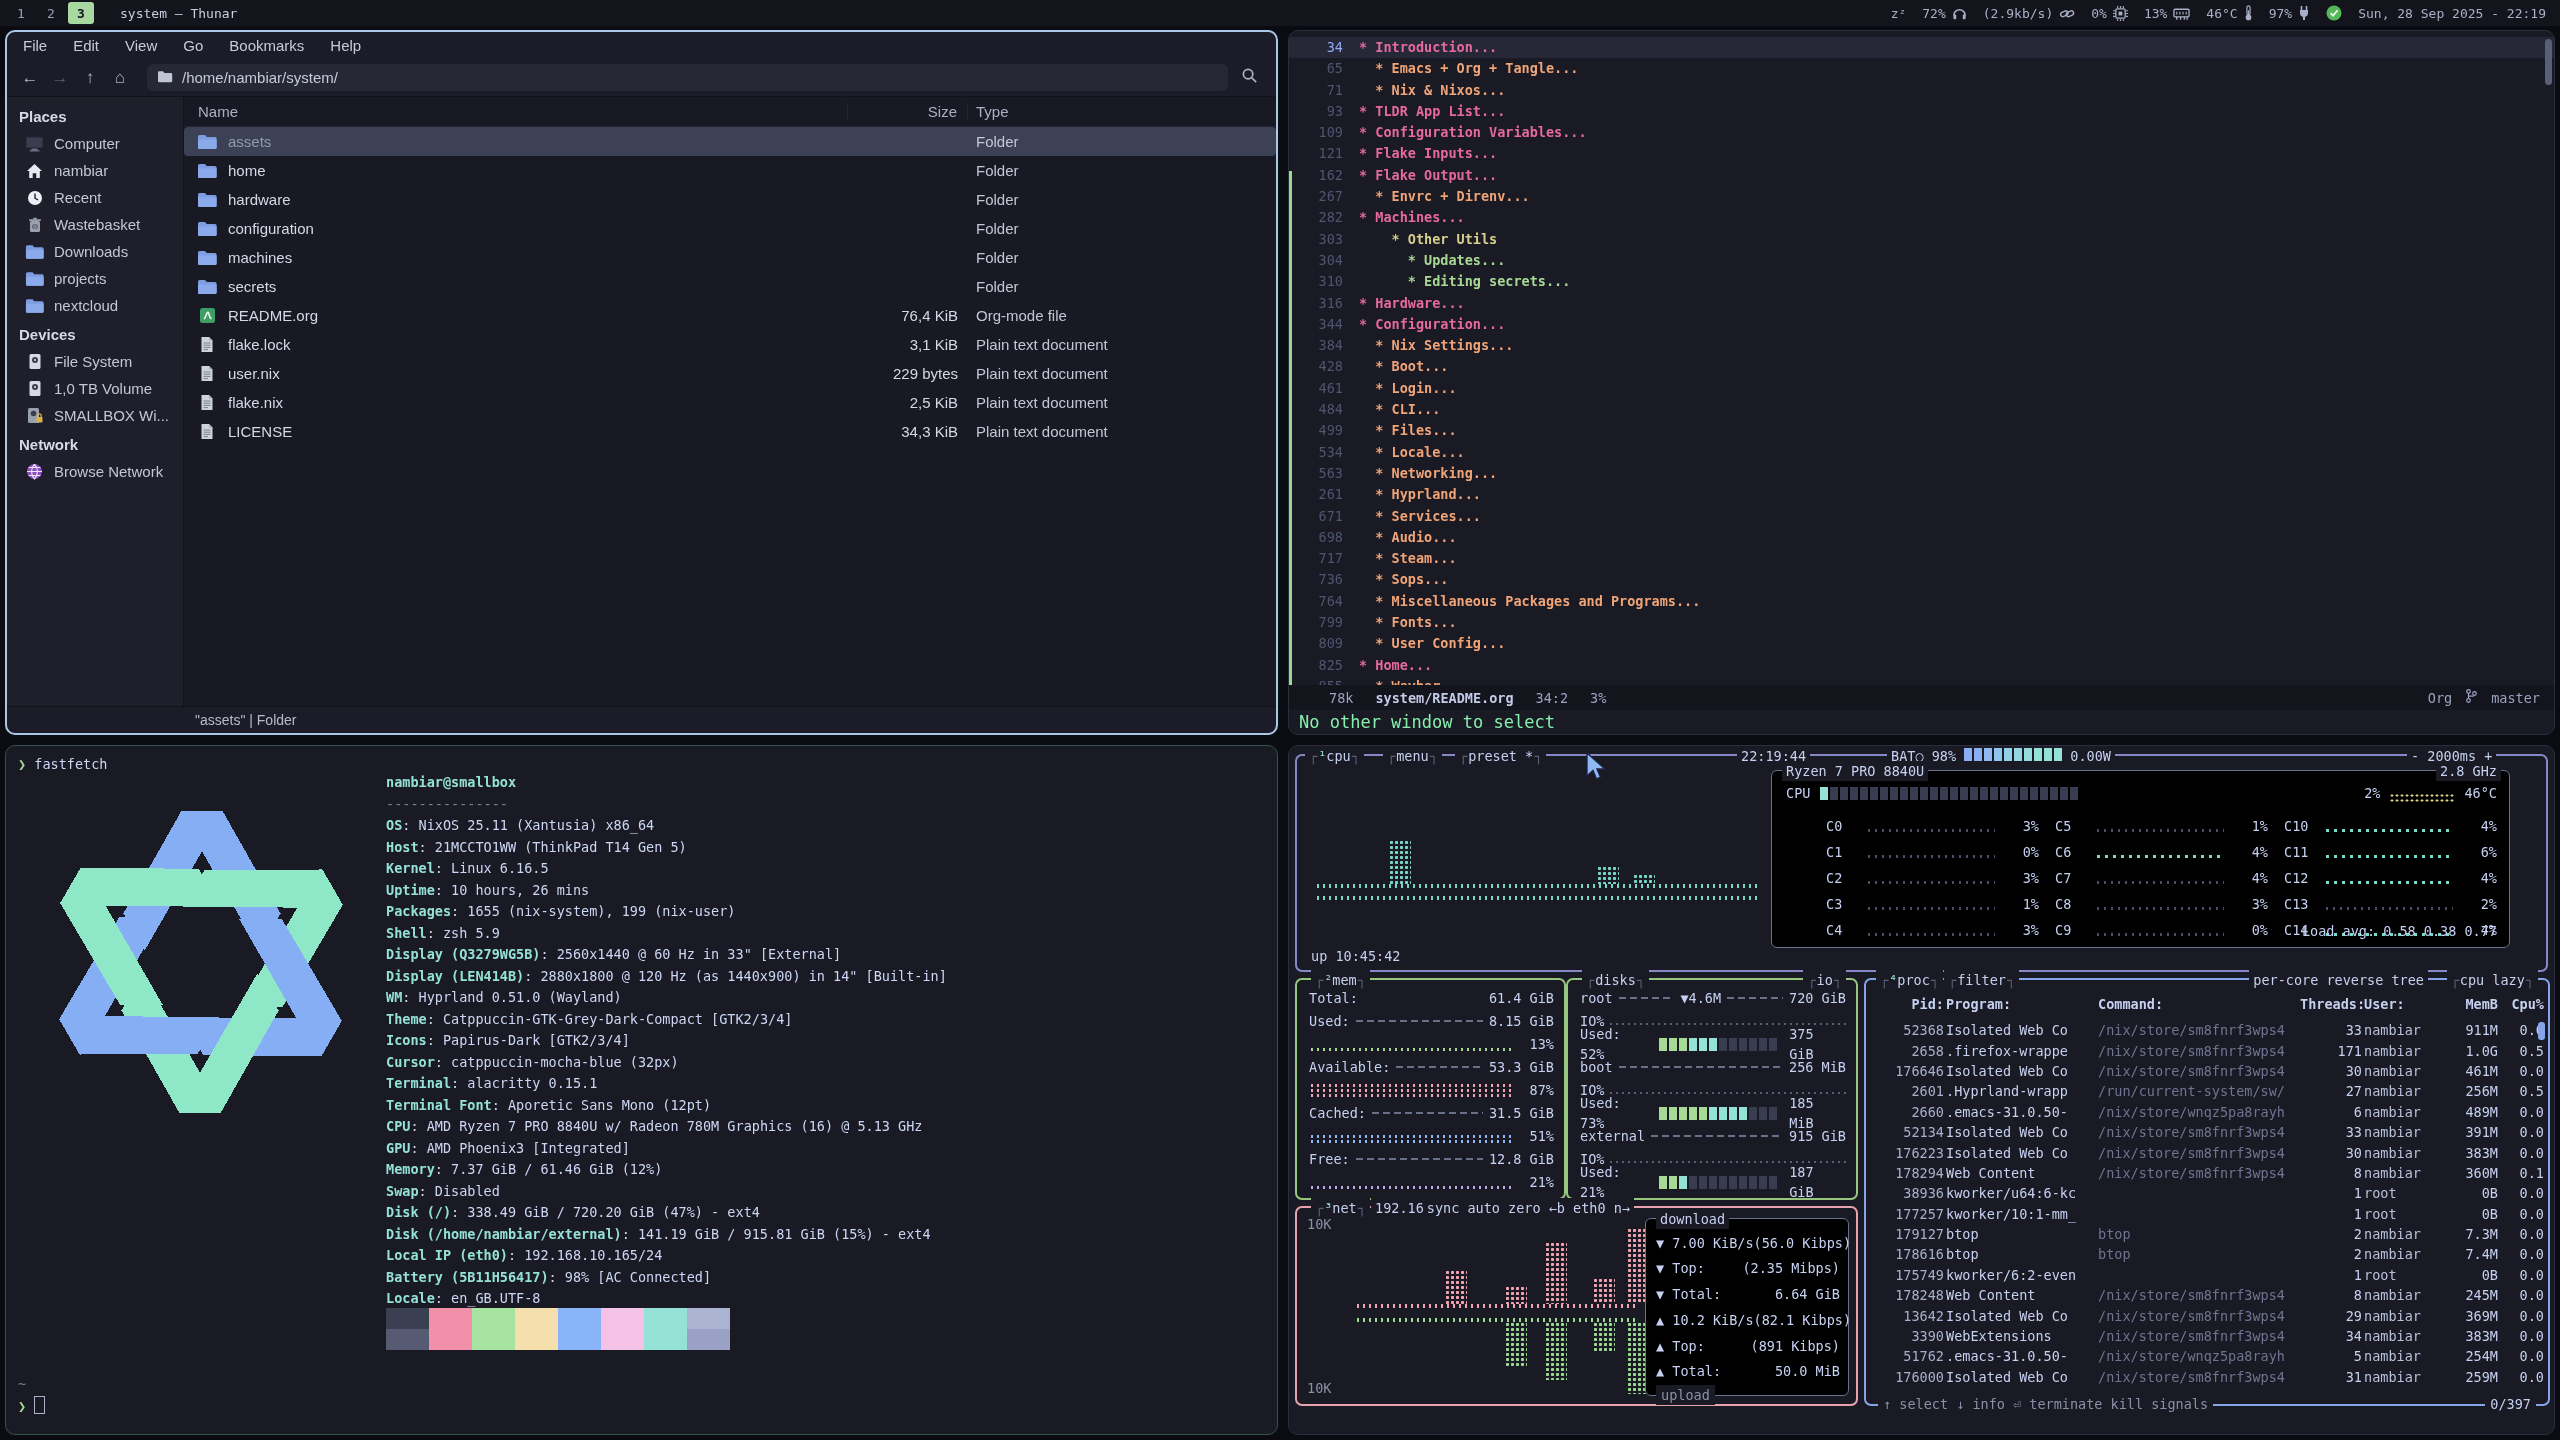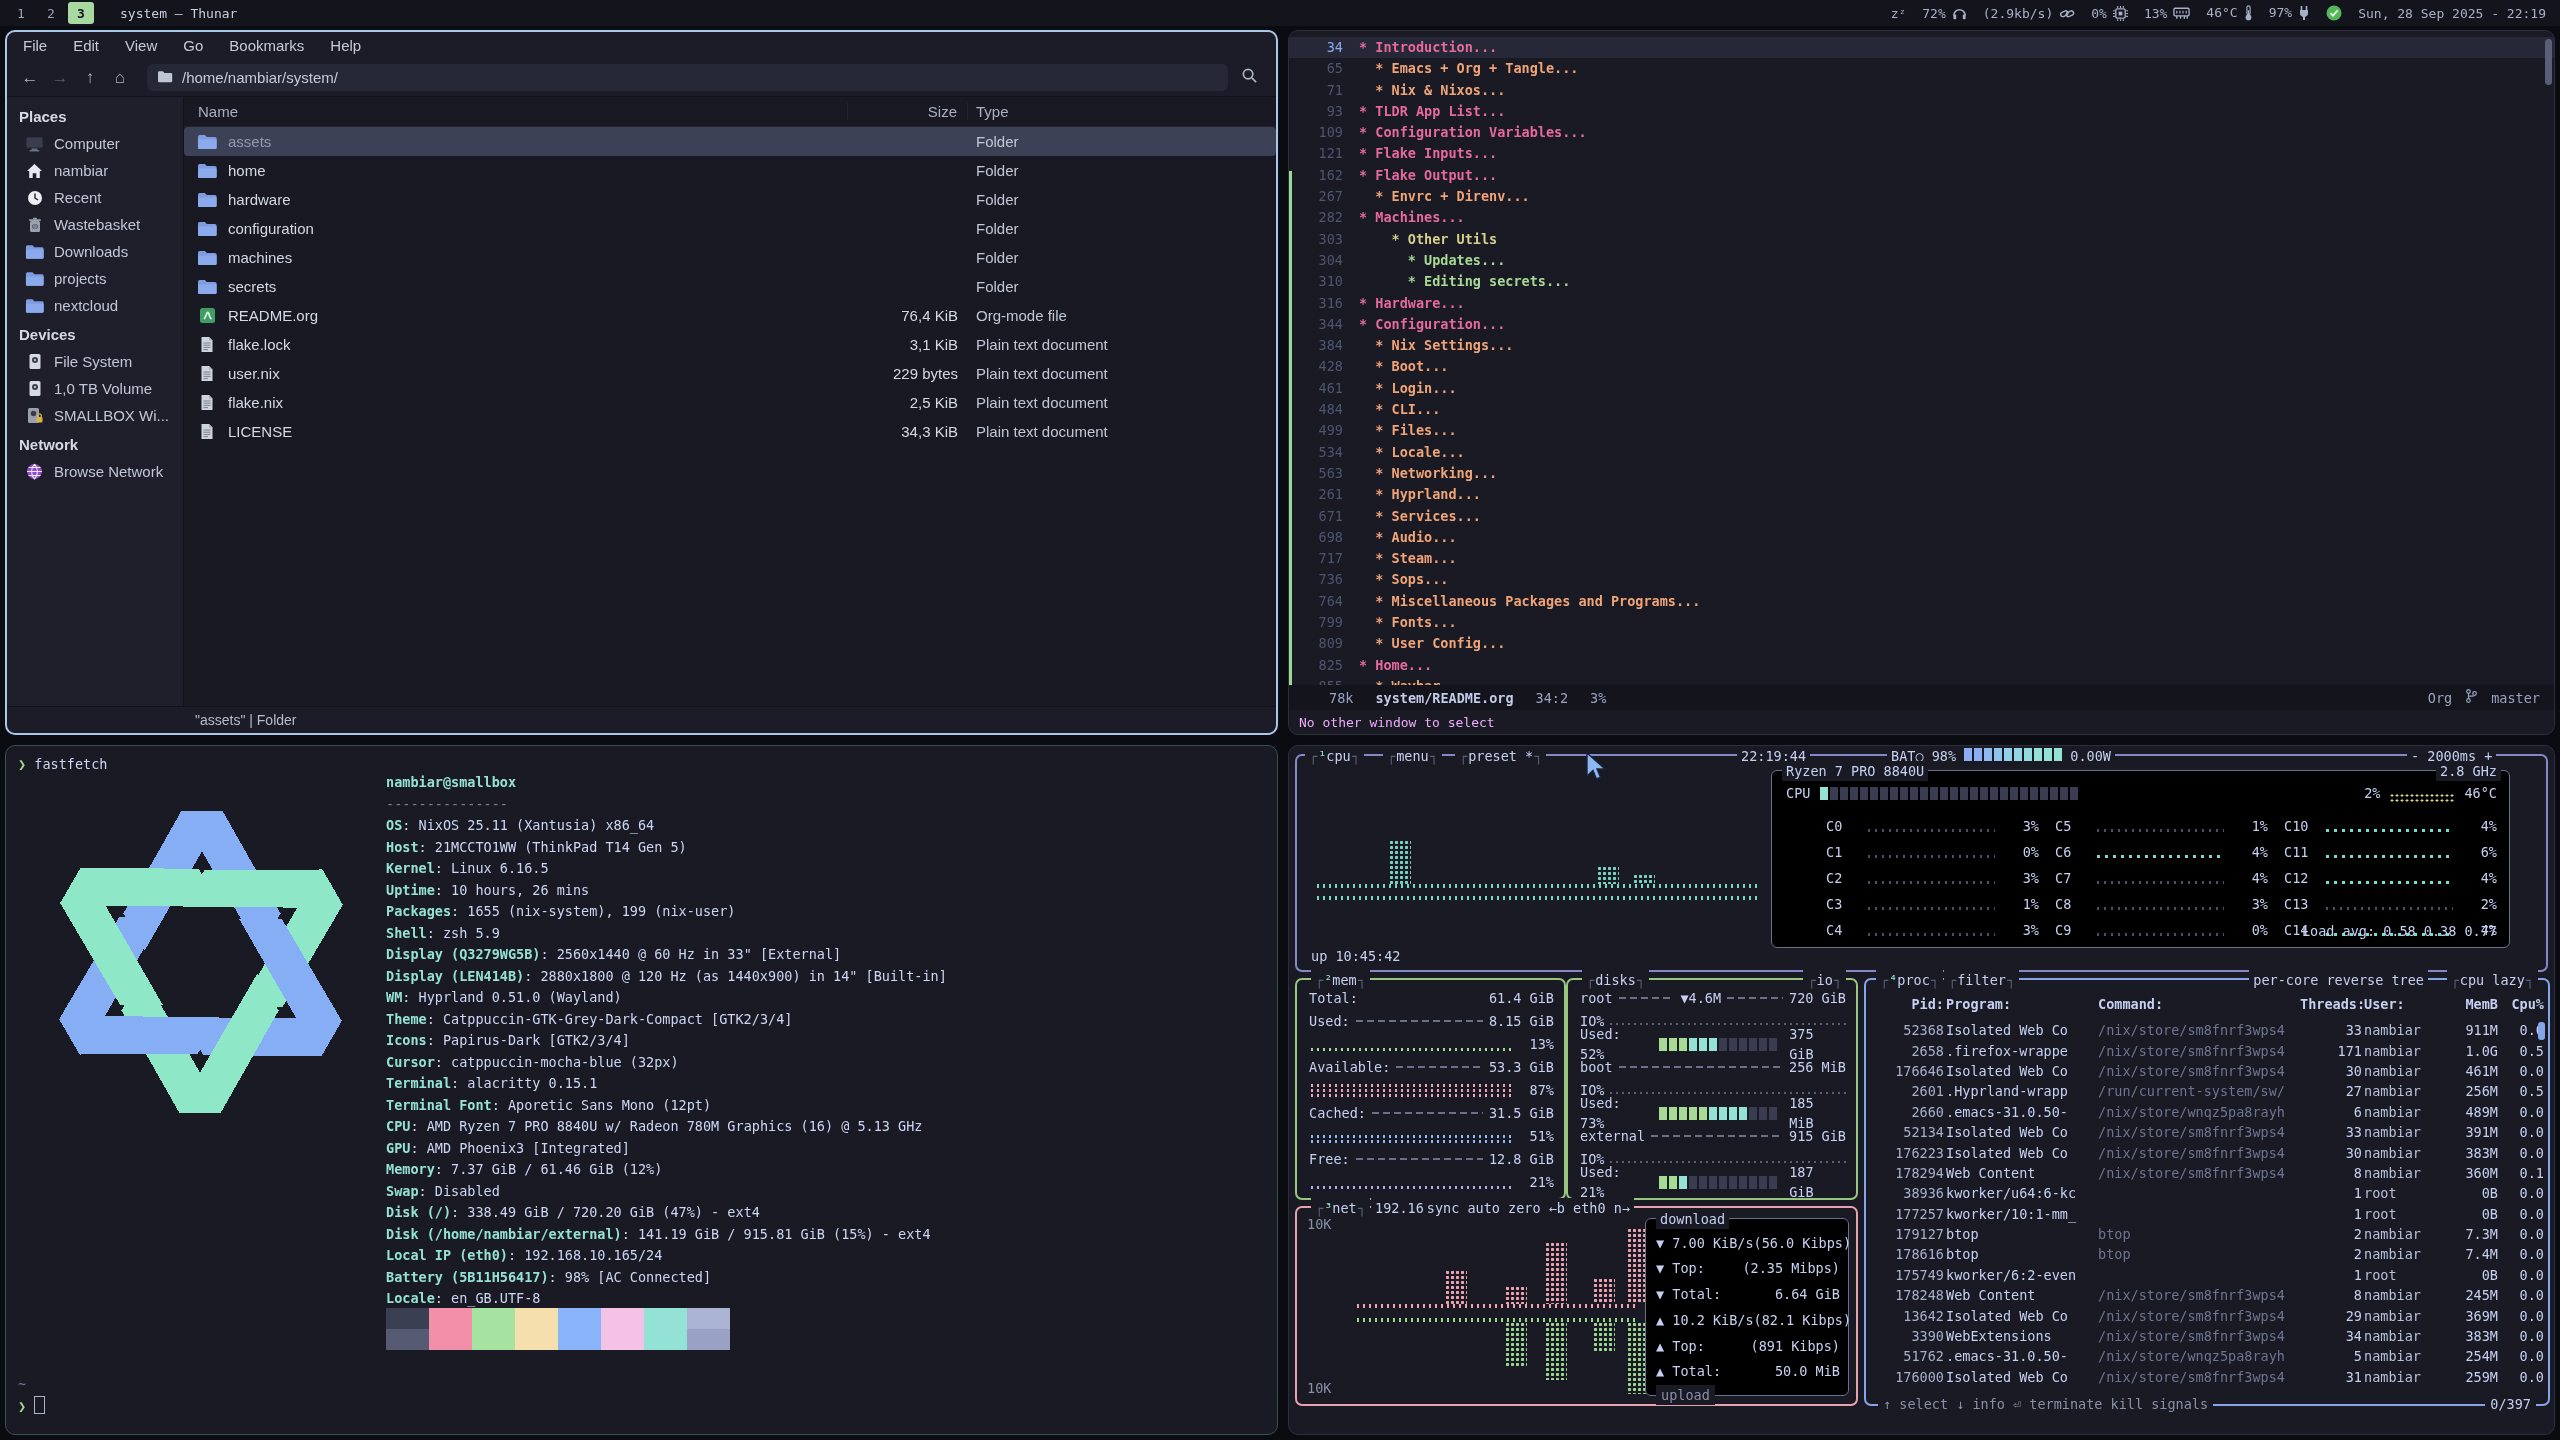--- a/index.html
+++ b/index.html
@@ -6,21 +6,21 @@
   .screen{position:relative;width:2560px;height:1440px;background:#0b0c12;overflow:hidden;
           font-family:"DejaVu Sans Mono",monospace;color:#cdd6f4;}
   
   .topbar{position:absolute;left:0;top:0;width:2560px;height:26px;background:#13141c;
           display:flex;align-items:center;font-size:13px;color:#9aa0b4;}
   .ws{display:flex;align-items:center;gap:4px;padding-left:8px;}
   .wsbtn{width:26px;height:22px;display:flex;align-items:center;justify-content:center;border-radius:3px;}
   .wsbtn.active{background:#a8d9a0;color:#14151d;font-weight:bold;}
   .wtitle{margin-left:26px;color:#c8cede;}
   .status{margin-left:auto;display:flex;align-items:center;gap:16px;padding-right:14px;color:#a9b1c8;}
-  .sitem{display:flex;align-items:flex-start;gap:6px;}
+  .sitem{display:flex;align-items:flex-end;gap:6px;}
   .sitem svg{display:block;}
   
   .win{position:absolute;border-radius:10px;box-sizing:border-box;overflow:hidden;}
   .win.thunar{left:5px;top:30px;width:1273px;height:705px;background:#1b1c27;border:2px solid #a9c7e8;
               display:flex;flex-direction:column;font-family:"Liberation Sans",sans-serif;}
   .win.emacs{left:1288px;top:30px;width:1267px;height:705px;background:#191a24;border:1px solid #2c2e3e;
              display:flex;flex-direction:column;}
   .win.term{left:5px;top:745px;width:1273px;height:690px;background:#191a24;border:1px solid #35524e;}
   .win.btop{left:1288px;top:745px;width:1267px;height:690px;background:#191a24;border:1px solid #2c2e3e;}
   
@@ -59,21 +59,21 @@
   .eline.cur .lnum{color:#8caaf5;}
   .htxt.l1{color:#e66a9d;font-weight:bold;}
   .htxt.l2{color:#f0a477;font-weight:bold;}
   .htxt.l3{color:#d6cf8d;font-weight:bold;}
   .htxt.l4{color:#a8d995;font-weight:bold;}
   .escroll{position:absolute;right:2px;top:8px;width:7px;height:46px;border-radius:4px;background:#5a5f78;}
   .modeline{height:25px;background:#14141d;display:flex;align-items:center;gap:22px;font-size:13.5px;
             color:#9aa2c0;padding:0 14px 0 40px;flex:0 0 auto;}
   .ml-buf{color:#c3cbe8;font-weight:bold;}
   .ml-right{margin-left:auto;display:flex;align-items:center;gap:14px;}
-  .echo{height:24px;display:flex;align-items:center;font-size:13px;color:#f0abfc;padding-left:10px;flex:0 0 auto;}
+  .echo{height:24px;display:flex;align-items:center;font-size:17px;color:#86efac;padding-left:10px;flex:0 0 auto;}
   
   .term-in{position:relative;width:100%;height:100%;font-size:13.5px;line-height:21.5px;}
   .promptline{position:absolute;left:12px;top:8px;}
   .pchar{color:#a6da95;}
   .ffinfo{position:absolute;left:380px;top:26px;white-space:pre;}
   .ffl b{color:#94e2d5;}
   .ffval{color:#cdd6f4;}
   .fftitle{color:#94e2d5;font-weight:bold;}
   .ffsep{color:#7a7f95;}
   .nixlogo{position:absolute;left:30px;top:46px;}

